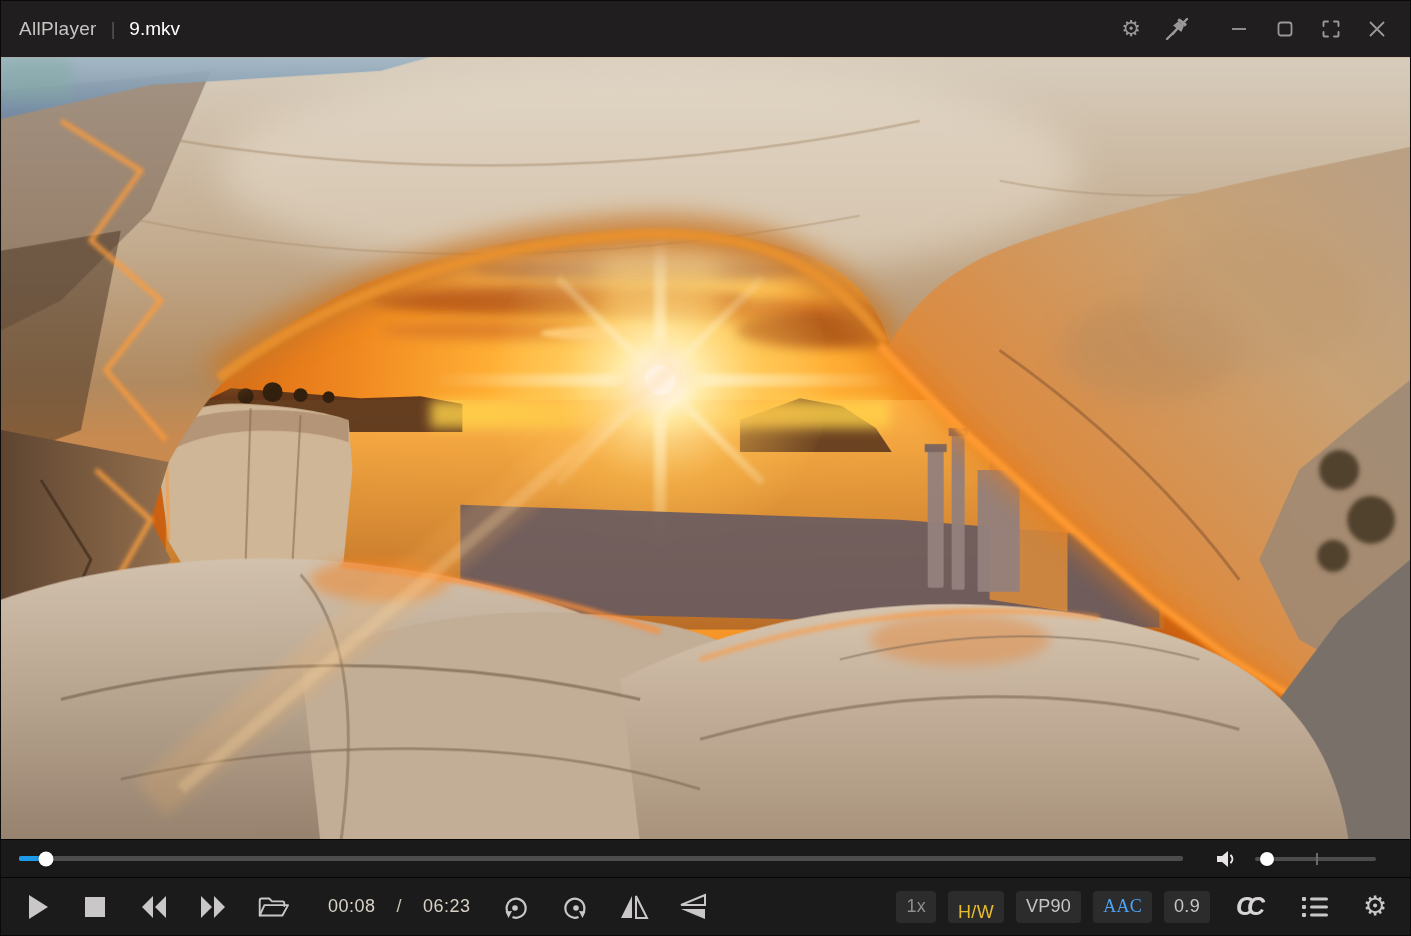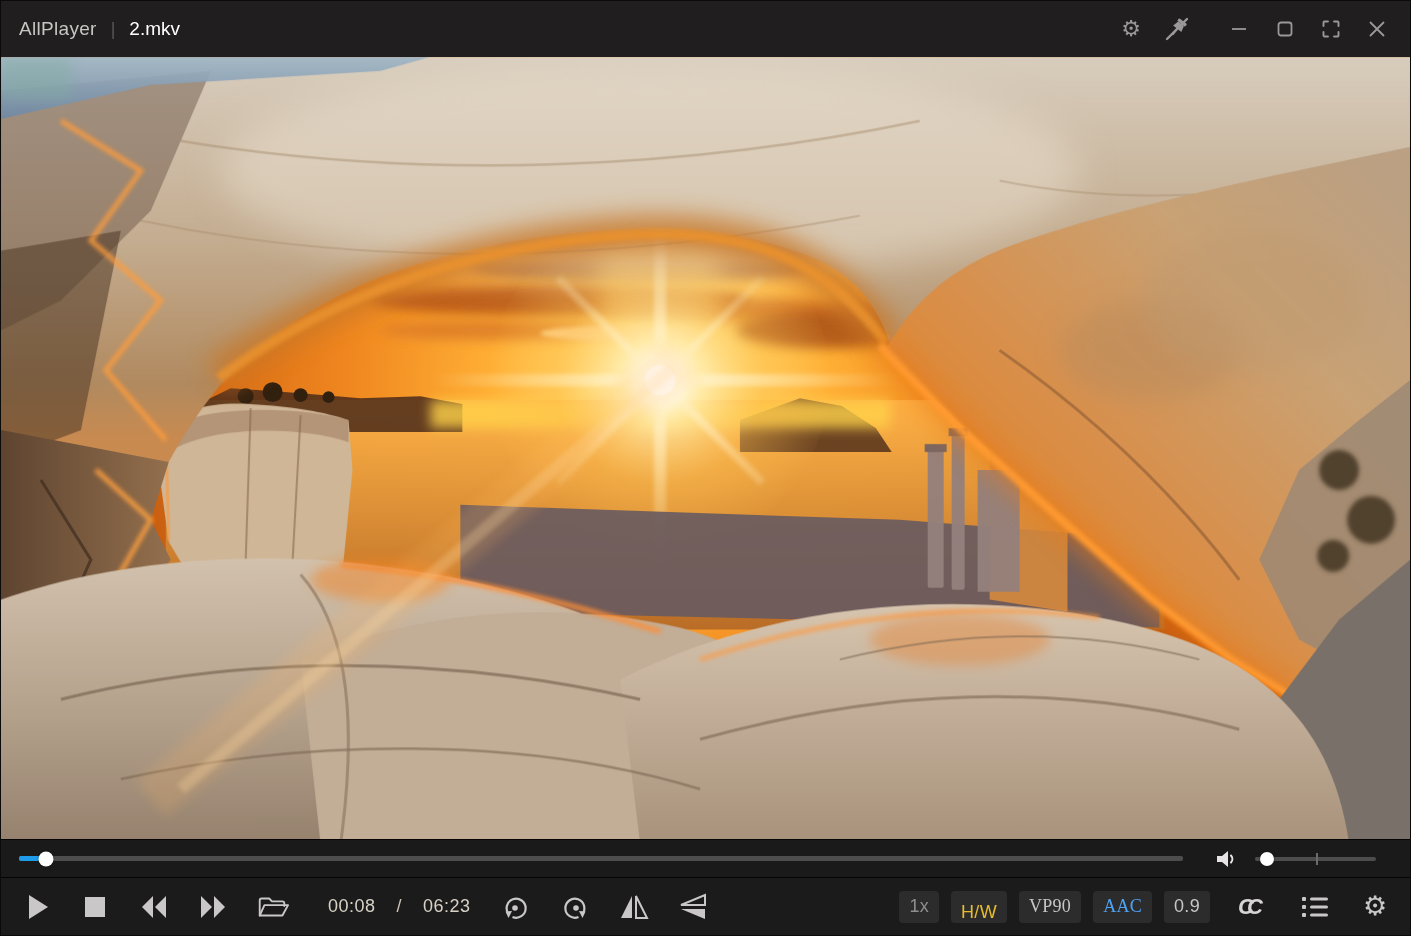--- a/index.html
+++ b/index.html
@@ -35,34 +35,34 @@
 
   
   .controlbar { flex:0 0 57px; background:#1c1b1b; display:flex; align-items:center; padding:0 18px; }
   .ctl { width:34px; height:36px; display:flex; align-items:center; justify-content:center; cursor:pointer; margin-right:25px; color:#c9c7c7; }
   .ctl svg { display:block; }
   .time { margin:0 28px 0 14px; font-size:18px; color:#d8d2c6; letter-spacing:.5px; white-space:nowrap; display:flex; gap:21px; }
   .time .tsep { color:#c9c3b8; }
   .right-group { margin-left:auto; display:flex; align-items:center; }
   .badge { height:30px; display:flex; align-items:center; padding:16px 10px; background:#2d2c2c; border-radius:4px; font-size:18px; margin-left:12px; cursor:pointer; letter-spacing:.3px; }
   .cc-btn { margin-left:18px; width:44px; height:36px; display:flex; align-items:center; justify-content:center; cursor:pointer; }
-  .cc-text { font-size:22px; font-weight:bold; font-style:italic; letter-spacing:-7px; color:#d6d4d4; transform:translateX(-3px); }
+  .cc-text { font-size:25px; font-weight:bold; font-style:italic; letter-spacing:-7px; color:#d6d4d4; transform:translateX(-3px); }
   .icon-btn { width:34px; height:36px; display:flex; align-items:center; justify-content:center; cursor:pointer; margin-left:26px; color:#c9c7c7; }
   .gear-glyph-lg { font-size:27px; line-height:1; color:#c9c7c7; }
 </style>
 </head>
 <body>
 
 <div class="window">
 
   <div class="titlebar">
     <div class="title-group">
       <span class="app-name">AllPlayer</span>
       <span class="title-sep">|</span>
-      <span class="file-name">2.mkv</span>
+      <span class="file-name">9.mkv</span>
     </div>
     <div class="titlebar-icons">
       <div class="tbtn">
         <span class="gear-glyph">⚙</span>
       </div>
       <div class="tbtn">
         <svg width="26" height="26" viewBox="0 0 26 26">
           <g transform="rotate(38 13 13)" fill="#9a9898">
             <rect x="8" y="3" width="10" height="3.4" rx="1"></rect>
             <path d="M9.4 6.4 h7.2 l1.6 6.2 h-10.4 z"></path>
@@ -380,21 +380,21 @@
     </div>
 
     <div class="right-group">
       <div class="badge">
         <span style="color: rgb(143, 143, 143);">1x</span>
       </div>
       <div class="badge">
         <span style="color: rgb(231, 189, 46); margin-top: 12px;">H/W</span>
       </div>
       <div class="badge">
-        <span style="color: rgb(198, 198, 198); font-family: Liberation Serif, serif;">VP90</span>
+        <span style="color: rgb(198, 198, 198);">VP90</span>
       </div>
       <div class="badge">
         <span style="color: rgb(77, 163, 245); font-family: Liberation Serif, serif;">AAC</span>
       </div>
       <div class="badge">
         <span style="color: rgb(198, 198, 198);">0.9</span>
       </div>
 
       <div class="cc-btn">
         <span class="cc-text">CC</span>

